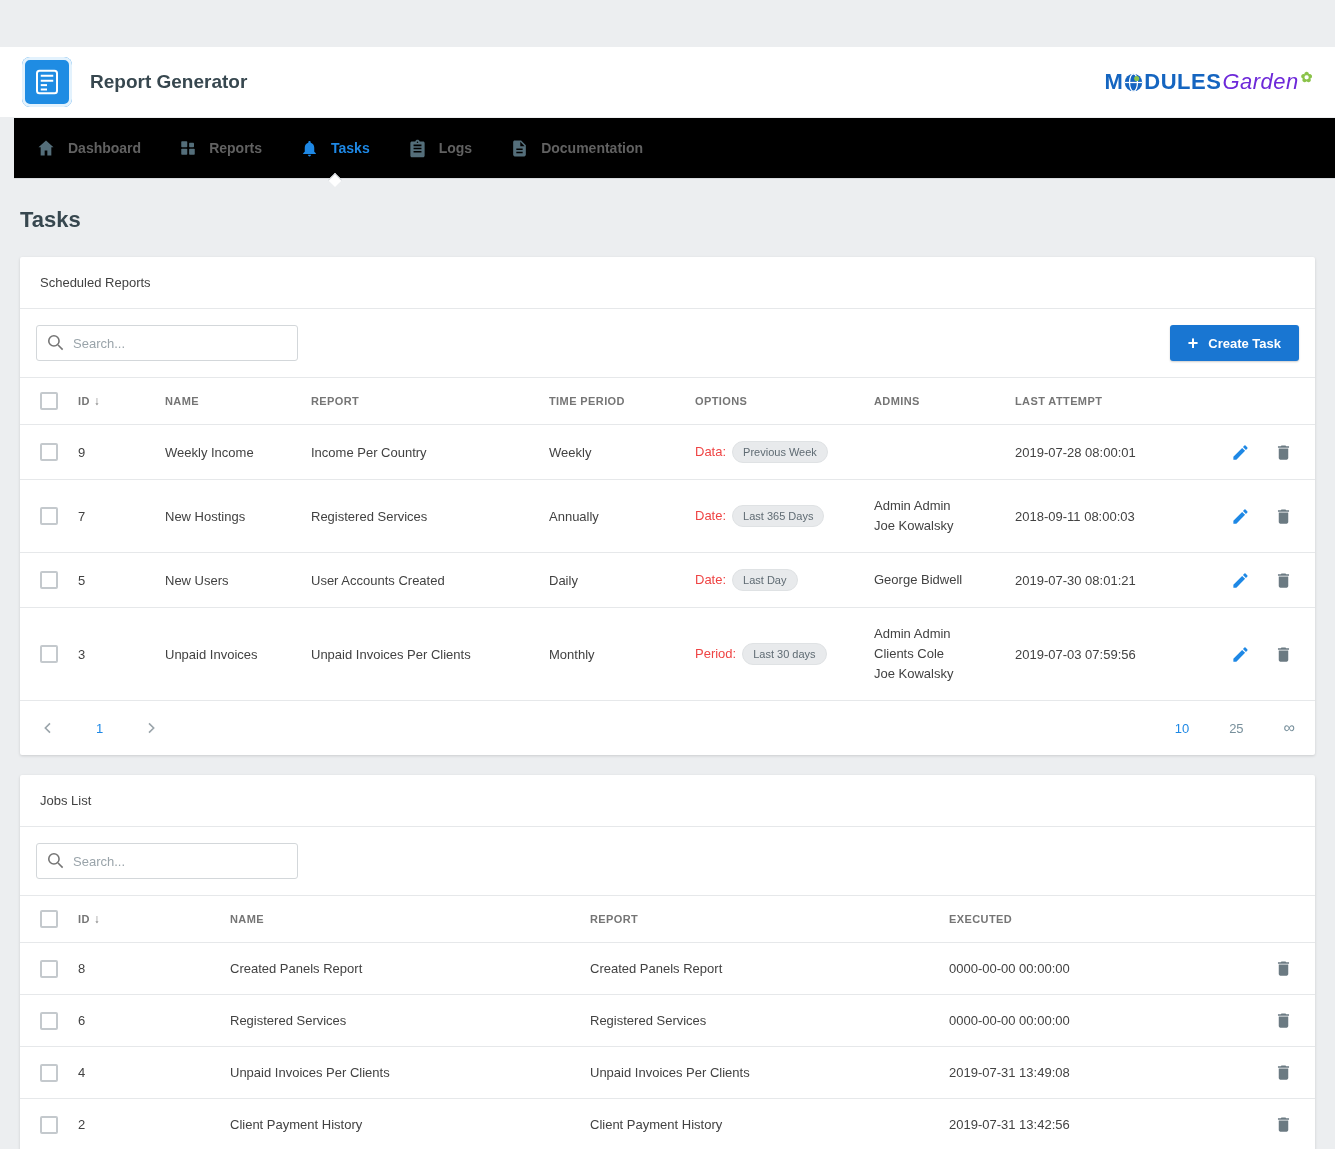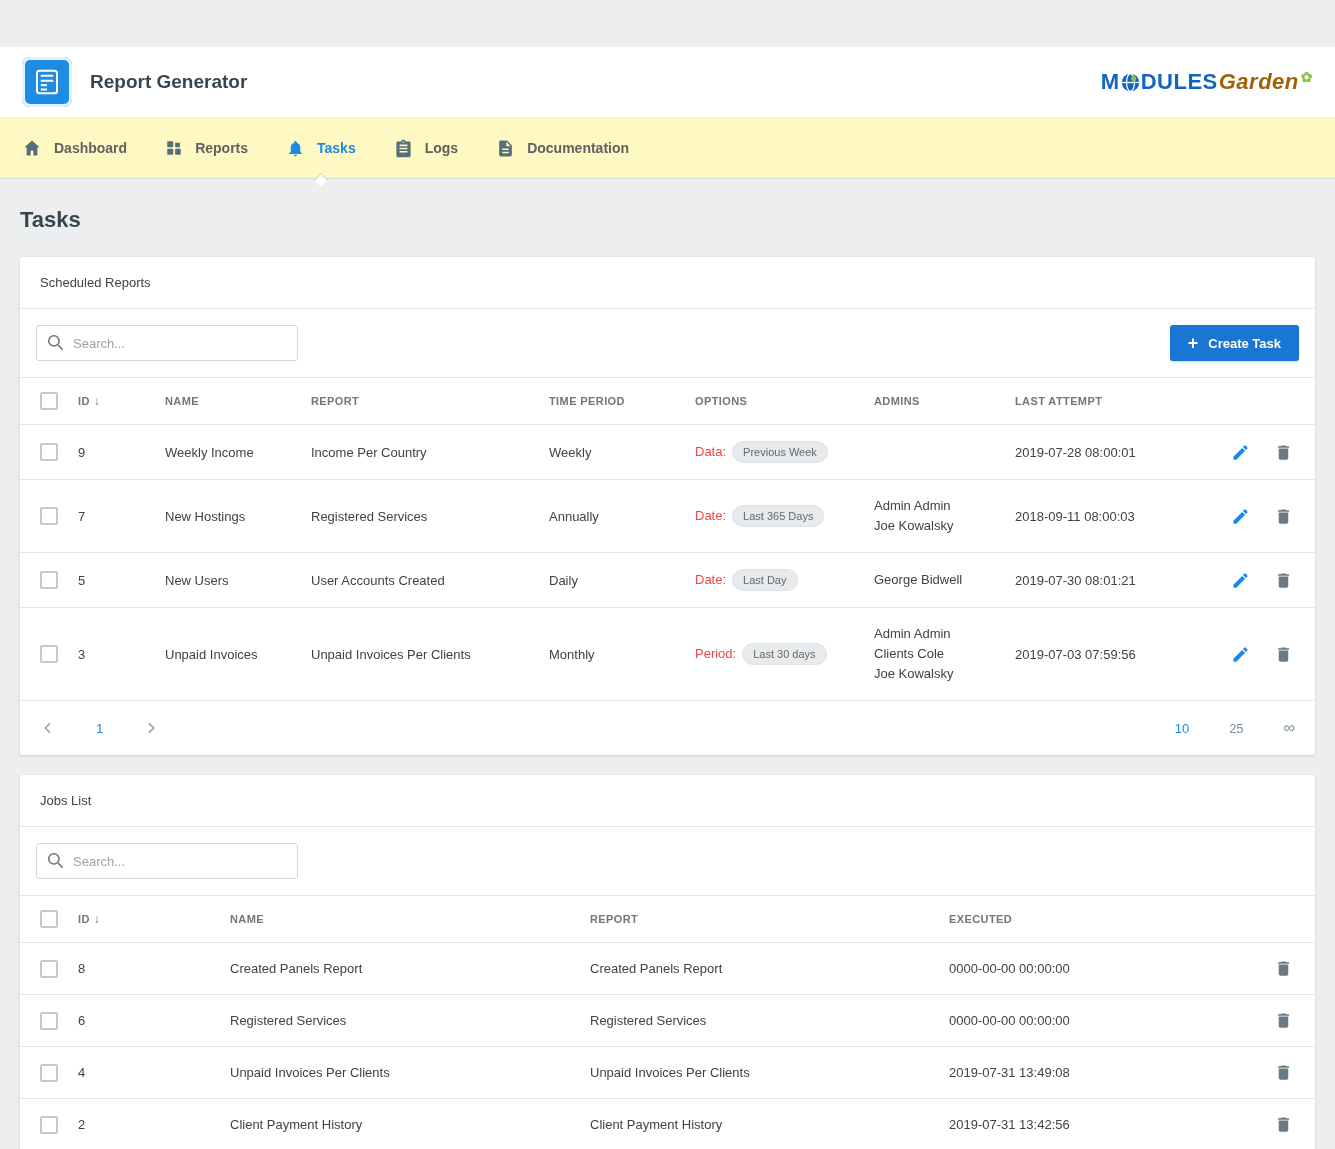--- a/index.html
+++ b/index.html
@@ -36,33 +36,34 @@
   }
   .brand {
     margin-left:auto;
     display:flex; align-items:center;
     font-size:22px;
     font-weight:bold;
     letter-spacing:.5px;
   }
   .brand .blue { color:#1565c0; }
   .brand .globe { margin:0 1px; display:inline-flex; }
-  .brand .green { color:#a16207; font-style:italic; font-weight:bold; margin-left:1px; }
+  .brand .green { color:#6d28d9; font-style:italic; font-weight:normal; margin-left:1px; }
   .brand .leaf { color:#8bc34a; font-size:14px; margin-left:2px; align-self:flex-start; }
 
   
   .nav {
-    background:#fef9c3;
+    background:#000000;
     border-top:1px solid #f0f1f2;
     border-bottom:1px solid #d9dcdf;
     height:62px;
     display:flex;
     align-items:center;
     padding:16px 22px;
     gap:38px;
+    margin-left:14px;
   }
   .nav-item {
     display:flex; align-items:center; gap:12px;
     font-size:14px; font-weight:bold;
     color:#616161;
     cursor:pointer;
     position:relative;
     height:62px;
   }
   .nav-item .nicon { color:#546e7a; display:inline-flex; }

